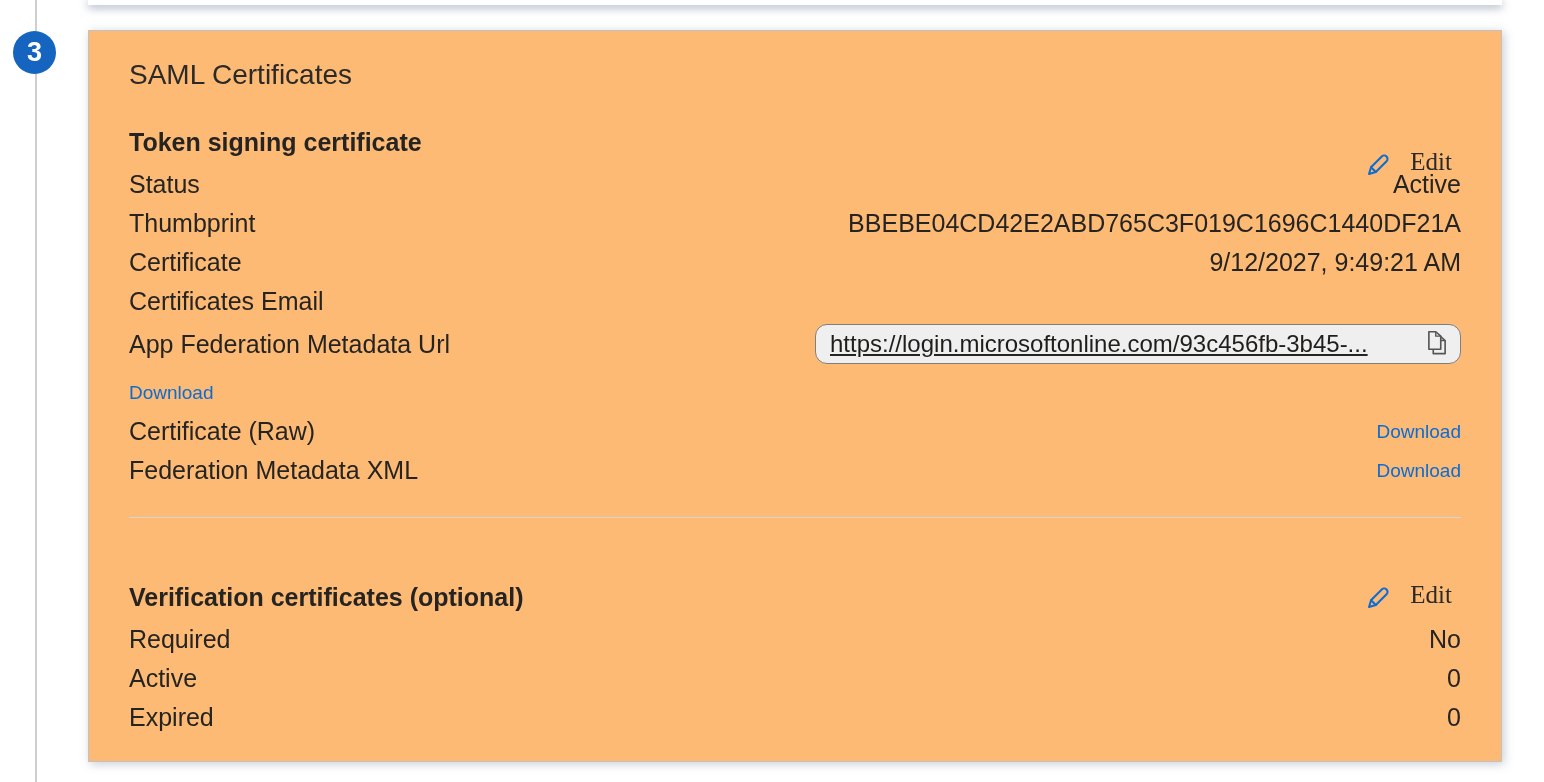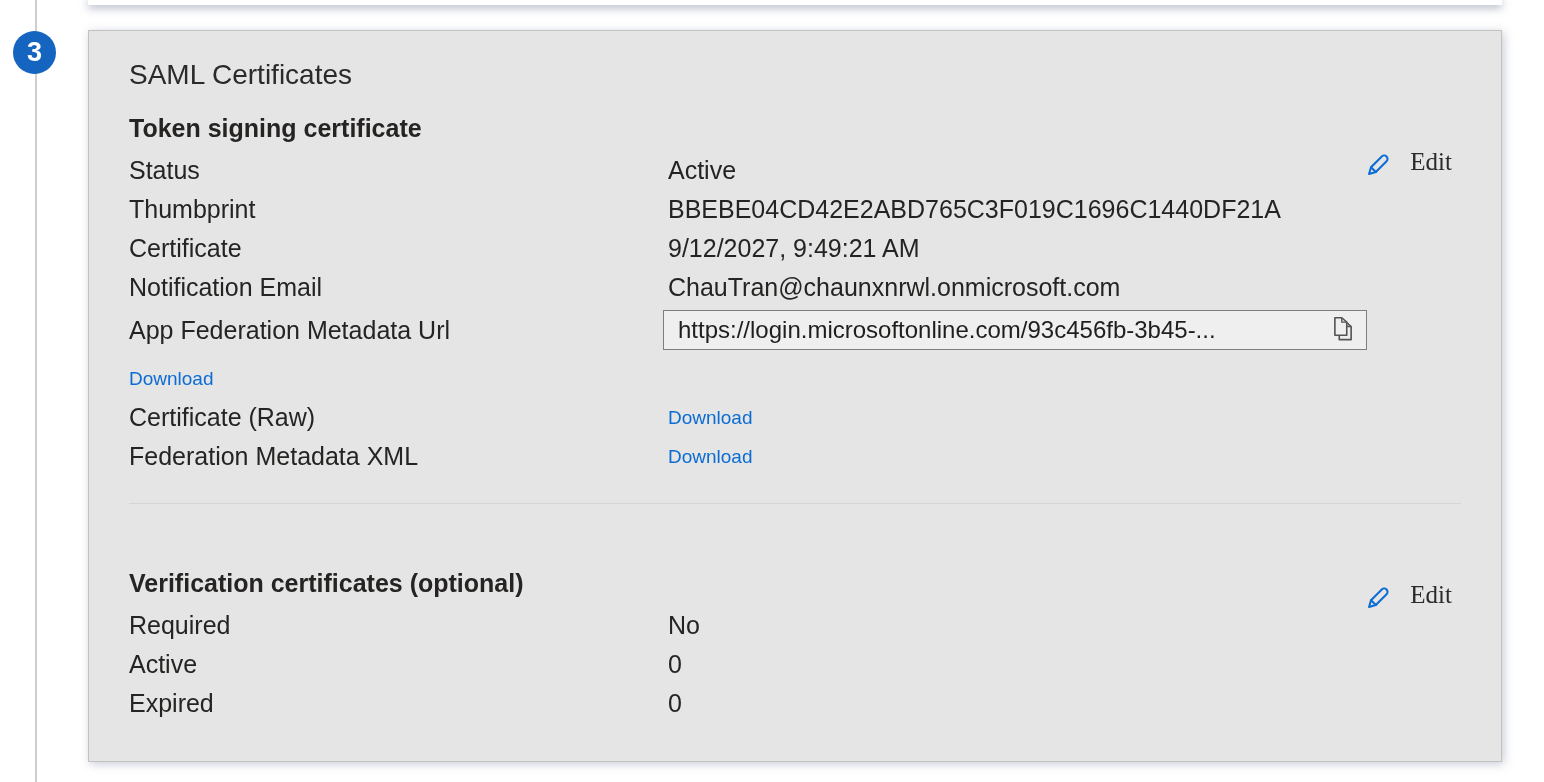--- a/index.html
+++ b/index.html
@@ -20,47 +20,48 @@
 
   
   .top-card-remnant {
     position: absolute; left: 88px; top: -2px; width: 1414px; height: 7px;
     background: #ffffff; box-shadow: 0 3px 9px rgba(96,108,138,0.5);
   }
 
   
   .card {
     position: absolute; left: 88px; top: 30px; width: 1414px; height: 732px;
-    background: #e5e5e5; border: 1px solid #c3c2c1;
+    background: #fdba74; border: 1px solid #c3c2c1;
     box-shadow: 2px 2px 9px rgba(96,108,138,0.35);
   }
   .card-inner { position: relative; height: 100%; padding: 26px 40px 0 40px; }
 
   .card-title { font-size: 28px; line-height: 36px; color: #2b2a29; }
 
   .section-heading { font-size: 25px; line-height: 30px; font-weight: bold; color: #252423; }
-  .heading-token { margin-top: 20px; }
+  .heading-token { margin-top: 34px; }
   .heading-verification { margin-top: 64px; }
 
   .rows { margin-top: 8px; }
-  .row { display: flex; align-items: center; height: 39px; font-size: 25px; }
+  .row { display: flex; align-items: center; height: 39px; font-size: 25px; justify-content: space-between; }
   .row-label { width: 539px; flex: none; color: #252423; }
   .row-value { color: #252423; white-space: nowrap; }
 
   .download-rows { margin-top: 6px; }
   .link {
     color: #0b6cd4; text-decoration: none; cursor: pointer; font-size: 19px;
   }
 
   .url-row { height: 46px; }
   .url-box {
-    width: 704px; height: 40px; margin-left: -5px;
-    background: #efefef; border: 1px solid #7f7e7d; border-radius: 0;
+    width: 646px; height: 40px; margin-left: -5px;
+    background: #efefef; border: 1px solid #7f7e7d; border-radius: 12px;
     display: flex; align-items: center; padding: 0 8px 0 14px;
     cursor: text;
+    text-decoration: underline;
   }
   .url-text {
     flex: 1; font-size: 24px; color: #1f1e1d;
     white-space: nowrap; overflow: hidden;
   }
   .copy-btn {
     flex: none; width: 30px; height: 32px; margin-left: 6px;
     background: transparent; border: none; cursor: pointer; padding: 0;
     display: flex; align-items: center; justify-content: center;
   }
@@ -115,22 +116,21 @@
       </div>
       <div class="row">
         <span class="row-label">Thumbprint</span>
         <span class="row-value">BBEBE04CD42E2ABD765C3F019C1696C1440DF21A</span>
       </div>
       <div class="row">
         <span class="row-label">Certificate</span>
         <span class="row-value">9/12/2027, 9:49:21 AM</span>
       </div>
       <div class="row">
-        <span class="row-label">Notification Email</span>
-        <span class="row-value">ChauTran@chaunxnrwl.onmicrosoft.com</span>
+        <span class="row-label">Certificates Email</span>
       </div>
 
       <div class="row url-row">
         <span class="row-label">App Federation Metadata Url</span>
         <div class="url-box">
           <span class="url-text">https://login.microsoftonline.com/93c456fb-3b45-...</span>
           <button class="copy-btn">
             <span>
               <svg width="30" height="32" viewBox="0 0 24 24" fill="none" stroke="#565554" stroke-width="1.3" stroke-linejoin="round">
                 <path d="M9 6.5h5.5L18.5 10v10.5H9z"></path>

